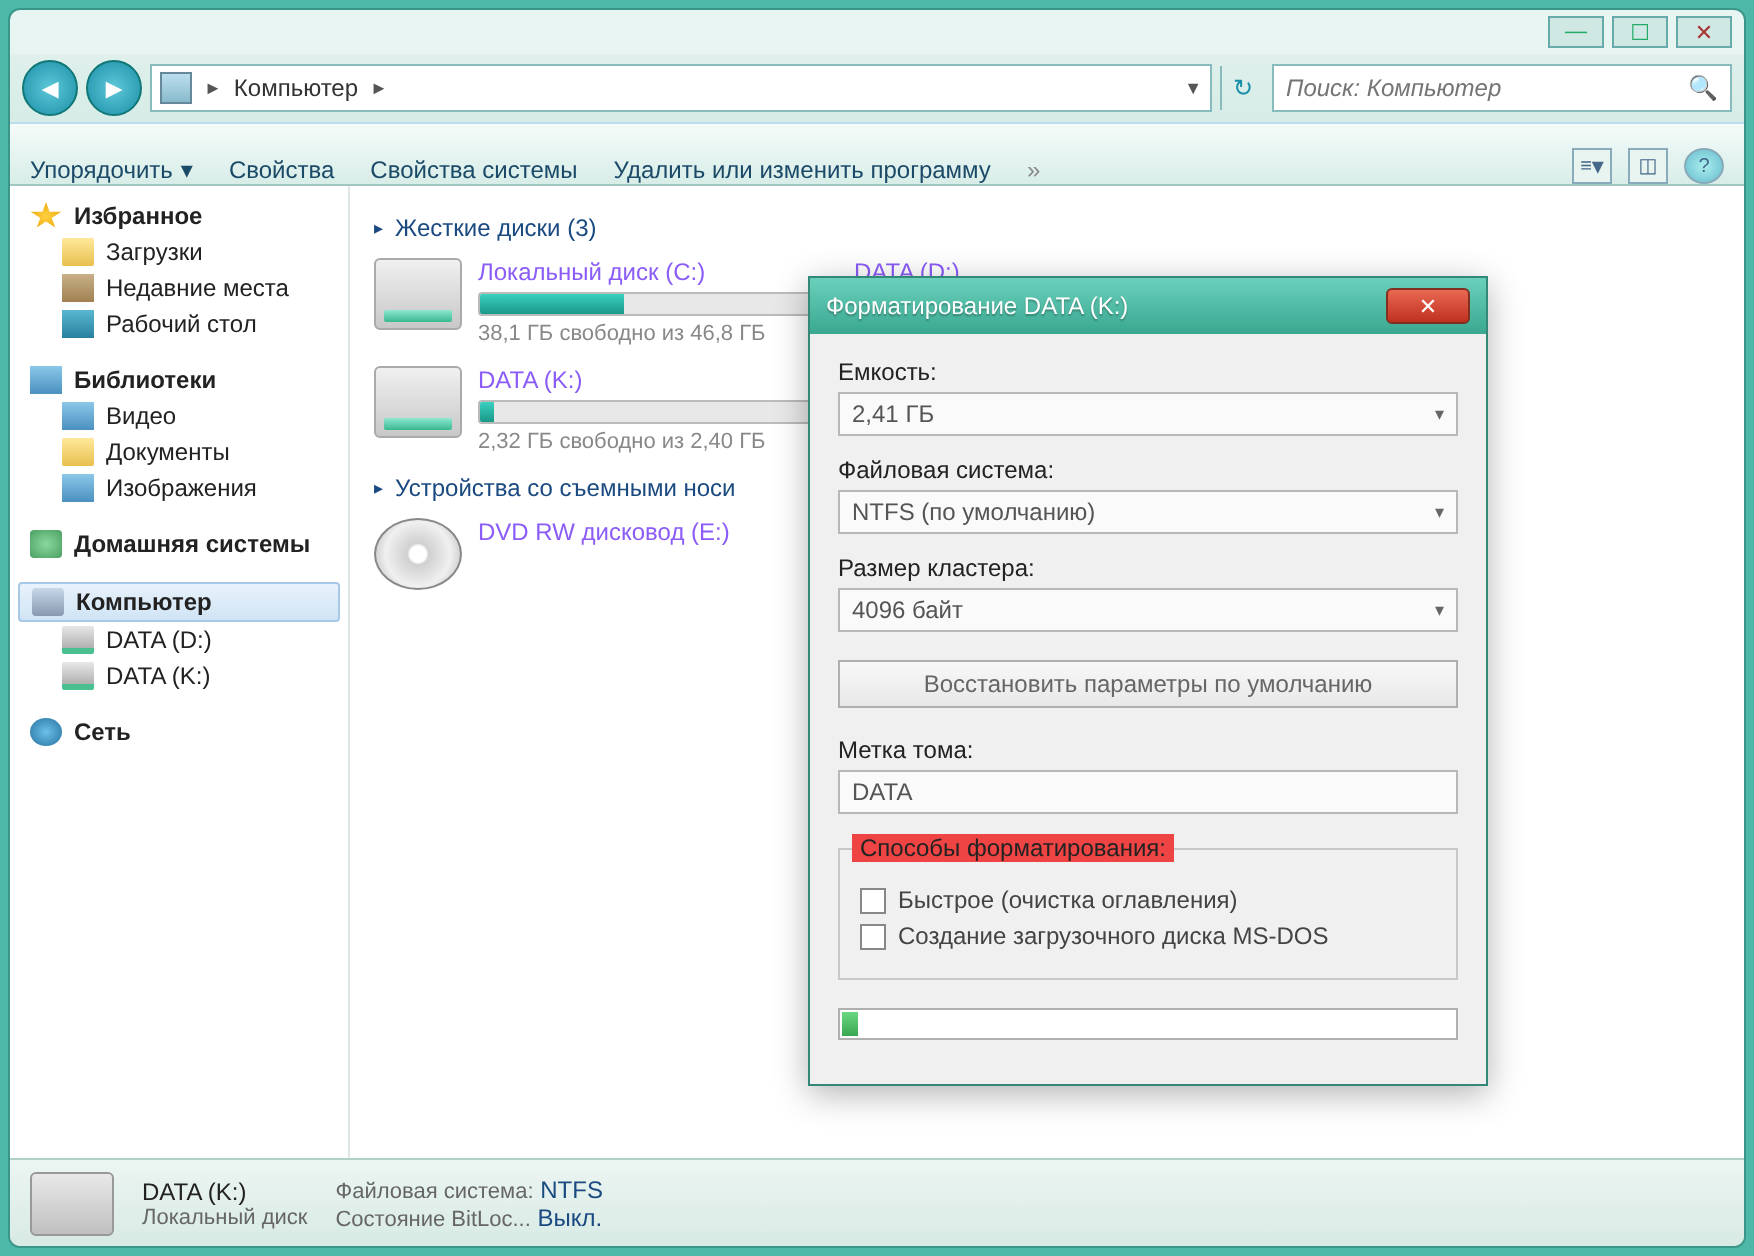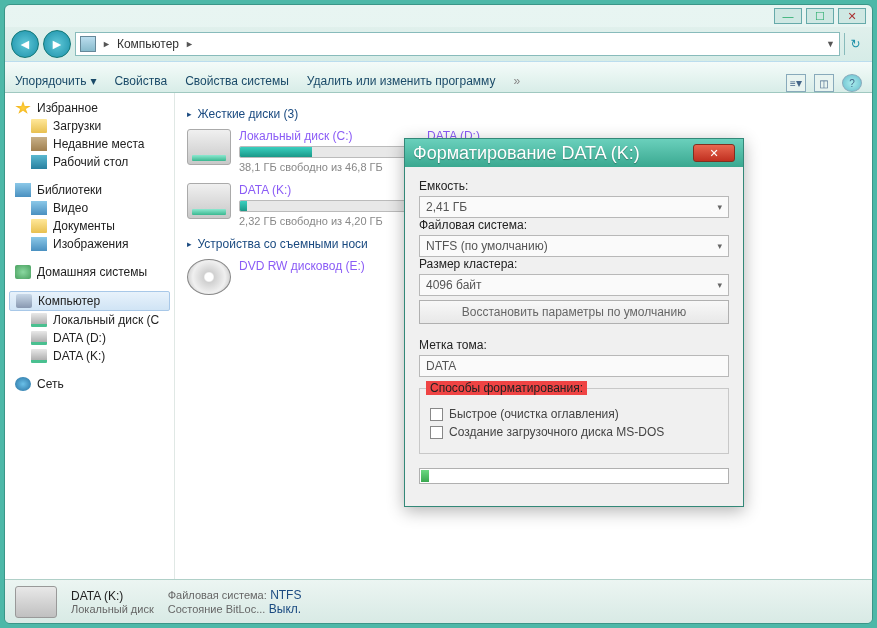--- a/index.html
+++ b/index.html
@@ -17,32 +17,32 @@
 .breadcrumb { flex: 1; height: 24px; background: #fff; border: 1px solid #8bb; display: flex; align-items: center; padding: 0 4px; gap: 6px; }
 .bc-icon { width: 16px; height: 16px; background: linear-gradient(#bde, #8bc); border: 1px solid #689; }
 .bc-text { color: #333; }
 .bc-arrow { color: #555; font-size: 9px; }
 .bc-refresh { width: 22px; height: 22px; border-left: 1px solid #8bb; display: flex; align-items: center; justify-content: center; color: #1a8fa8; cursor: pointer; }
 .search { width: 230px; height: 24px; background: #fff; border: 1px solid #8bb; display: flex; align-items: center; padding: 0 6px; }
 .search input { border: none; flex: 1; outline: none; font-style: italic; color: #888; }
 .search-icon { color: #1a8fa8; cursor: pointer; }
 
 
-.toolbar { height: 32px; background: linear-gradient(#f4fbf9, #d8ede8); border-top: 1px solid #bde; border-bottom: 1px solid #a0c8c0; display: flex; align-items: flex-start; padding: 12px 10px; gap: 18px; }
+.toolbar { height: 32px; background: linear-gradient(#f4fbf9, #d8ede8); border-top: 1px solid #bde; border-bottom: 1px solid #a0c8c0; display: flex; align-items: flex-end; padding: 0 10px; gap: 18px; }
 .tool-item { color: #1a4a68; cursor: pointer; display: flex; align-items: center; gap: 4px; }
 .tool-sep { color: #888; }
 .tool-right { margin-left: auto; display: flex; gap: 8px; }
 .tool-ico { width: 20px; height: 18px; border: 1px solid #8ab; background: #e8f4f0; cursor: pointer; display:flex;align-items:center;justify-content:center;font-size:10px;color:#468;}
 
 
 .main { flex: 1; display: flex; background: #fff; overflow: hidden; }
 .sidebar { width: 170px; border-right: 1px solid #e0e8e5; padding: 6px 4px; overflow: hidden; }
 .tree-group { margin-bottom: 10px; }
 .tree-item { display: flex; align-items: center; gap: 6px; padding: 2px 6px; color: #222; cursor: pointer; white-space: nowrap; }
-.tree-item.lvl1 { font-weight: normal; }
+.tree-item.lvl1 { font-weight: bold; }
 .tree-item.lvl2 { padding-left: 22px; }
 .tree-item.selected { background: linear-gradient(#e8f2fb, #d0e4f5); border: 1px solid #a8c8e8; border-radius: 2px; }
 .ti-icon { width: 16px; height: 14px; flex-shrink:0; }
 .ico-star { background: radial-gradient(#ffd040, #e8a000); clip-path: polygon(50% 0,61% 35%,98% 35%,68% 57%,79% 91%,50% 70%,21% 91%,32% 57%,2% 35%,39% 35%);}
 .ico-folder { background: linear-gradient(#ffe89a, #e8c050); border-radius: 1px; }
 .ico-lib { background: linear-gradient(#8bc8e8, #4a90c0); }
 .ico-computer { background: linear-gradient(#c8d8e8, #8898b0); border-radius: 2px; }
 .ico-drive { background: linear-gradient(#e8e8e8, #b0b0b0); border-radius: 1px; border-bottom: 3px solid #4ac090; }
 .ico-net { background: radial-gradient(#6ac0e8, #2870a0); border-radius: 50%; }
 .ico-group { background: radial-gradient(#8ad8a0, #4aa060); border-radius: 2px; }
@@ -66,24 +66,24 @@
 
 .statusbar { height: 44px; background: linear-gradient(#ecf5f2, #d8eae5); border-top: 1px solid #b0d0c8; display: flex; align-items: center; padding: 0 10px; gap: 14px; }
 .sb-icon { width: 42px; height: 32px; background: linear-gradient(#e8e8e8,#c0c0c0); border:1px solid #999; border-radius:3px;}
 .sb-col { display: flex; flex-direction: column; }
 .sb-label { color: #666; font-size: 11px; }
 .sb-val { color: #1a4a80; }
 
 
 .dialog { position: absolute; left: 404px; top: 138px; width: 340px; background: #f0f0f0; border: 1px solid #338878; box-shadow: 0 4px 16px rgba(0,0,0,0.3); }
 .dlg-title { height: 28px; background: linear-gradient(#6ad0bc, #3aa890); display: flex; align-items: center; padding: 0 8px; color: #fff; }
-.dlg-title-text { flex: 1; font-size: 18px; text-shadow: 0 1px 1px rgba(0,0,0,0.3); }
+.dlg-title-text { flex: 1; font-size: 12px; text-shadow: 0 1px 1px rgba(0,0,0,0.3); }
 .dlg-close { width: 42px; height: 18px; background: linear-gradient(#e86850,#c03020); border: 1px solid #803020; border-radius: 3px; color: #fff; display: flex; align-items: center; justify-content: center; font-size: 11px; cursor: pointer; }
 .dlg-body { padding: 12px 14px; }
-.field { }
+.field { margin-bottom: 10px; }
 .field-label { color: #222; margin-bottom: 3px; }
 .field-select, .field-input { width: 100%; height: 22px; background: #fafafa; border: 1px solid #b8b8b8; padding: 0 6px; color: #555; display: flex; align-items: center; justify-content: space-between; }
 .field-select .dd { color: #666; font-size: 9px; }
 .restore-btn { width: 100%; height: 24px; background: linear-gradient(#f8f8f8,#e8e8e8); border: 1px solid #b0b0b0; color: #666; cursor: pointer; margin: 4px 0 14px; }
 .fieldset { border: 1px solid #c8c8c8; padding: 8px 10px 10px; margin-top: 4px; }
 .fieldset-legend { color: #222; padding: 0 4px; background:#ef4444; margin-left:-4px;}
 .checkbox-row { display: flex; align-items: center; gap: 6px; margin: 4px 0; color: #444; }
 .checkbox { width: 13px; height: 13px; border: 1px solid #888; background: #fff; cursor: pointer; }
 .progress { height: 16px; background: #fff; border: 1px solid #b0b0b0; margin: 14px 0 10px; position: relative; }
 .progress-fill { position:absolute; left:1px; top:1px; bottom:1px; width:8px; background: linear-gradient(#6ad880,#3aa850);}
@@ -106,20 +106,24 @@
     <div class="nav-btn">►</div>
     <div class="breadcrumb">
       <div class="bc-icon"></div>
       <span class="bc-arrow">►</span>
       <span class="bc-text">Компьютер</span>
       <span class="bc-arrow">►</span>
       <span style="flex:1"></span>
       <span class="bc-arrow">▼</span>
     </div>
     <div class="bc-refresh">↻</div>
+    <div class="search">
+      <input placeholder="Поиск: Компьютер" style="">
+      <span class="search-icon">🔍</span>
+    </div>
   </div>
 
   <div class="toolbar">
     <span class="tool-item">
         <span>Упорядочить</span> 
         <span>▾</span>
       </span>
     <span class="tool-item">Свойства</span>
     <span class="tool-item">Свойства системы</span>
     <span class="tool-item">Удалить или изменить программу</span>
@@ -175,24 +179,20 @@
             <span>Домашняя системы</span>
           </div>
       </div>
       <div class="tree-group">
         <div class="tree-item lvl1 selected">
             <span class="ti-icon ico-computer"></span>
             <span>Компьютер</span>
           </div>
         <div class="tree-item lvl2">
             <span class="ti-icon ico-drive"></span>
-            <span>Локальный диск (C</span>
-          </div>
-        <div class="tree-item lvl2">
-            <span class="ti-icon ico-drive"></span>
             <span>DATA (D:)</span>
           </div>
         <div class="tree-item lvl2">
             <span class="ti-icon ico-drive"></span>
             <span>DATA (K:)</span>
           </div>
       </div>
       <div class="tree-group">
         <div class="tree-item lvl1">
             <span class="ti-icon ico-net"></span>
@@ -224,21 +224,21 @@
         </div>
       </div>
       <div class="drive-row">
         <div class="drive">
           <div class="drive-icon"></div>
           <div class="drive-info">
             <div class="drive-name">DATA (K:)</div>
             <div class="drive-bar">
                 <div class="drive-fill" style="width:4%"></div>
               </div>
-            <div class="drive-sub">2,32 ГБ свободно из 4,20 ГБ</div>
+            <div class="drive-sub">2,32 ГБ свободно из 2,40 ГБ</div>
           </div>
         </div>
       </div>
       <div class="section-hdr">
           <span class="tri">▸</span>
           <span>Устройства со съемными носи</span>
         </div>
       <div class="drive">
         <div class="dvd-icon"></div>
         <div class="drive-info">

